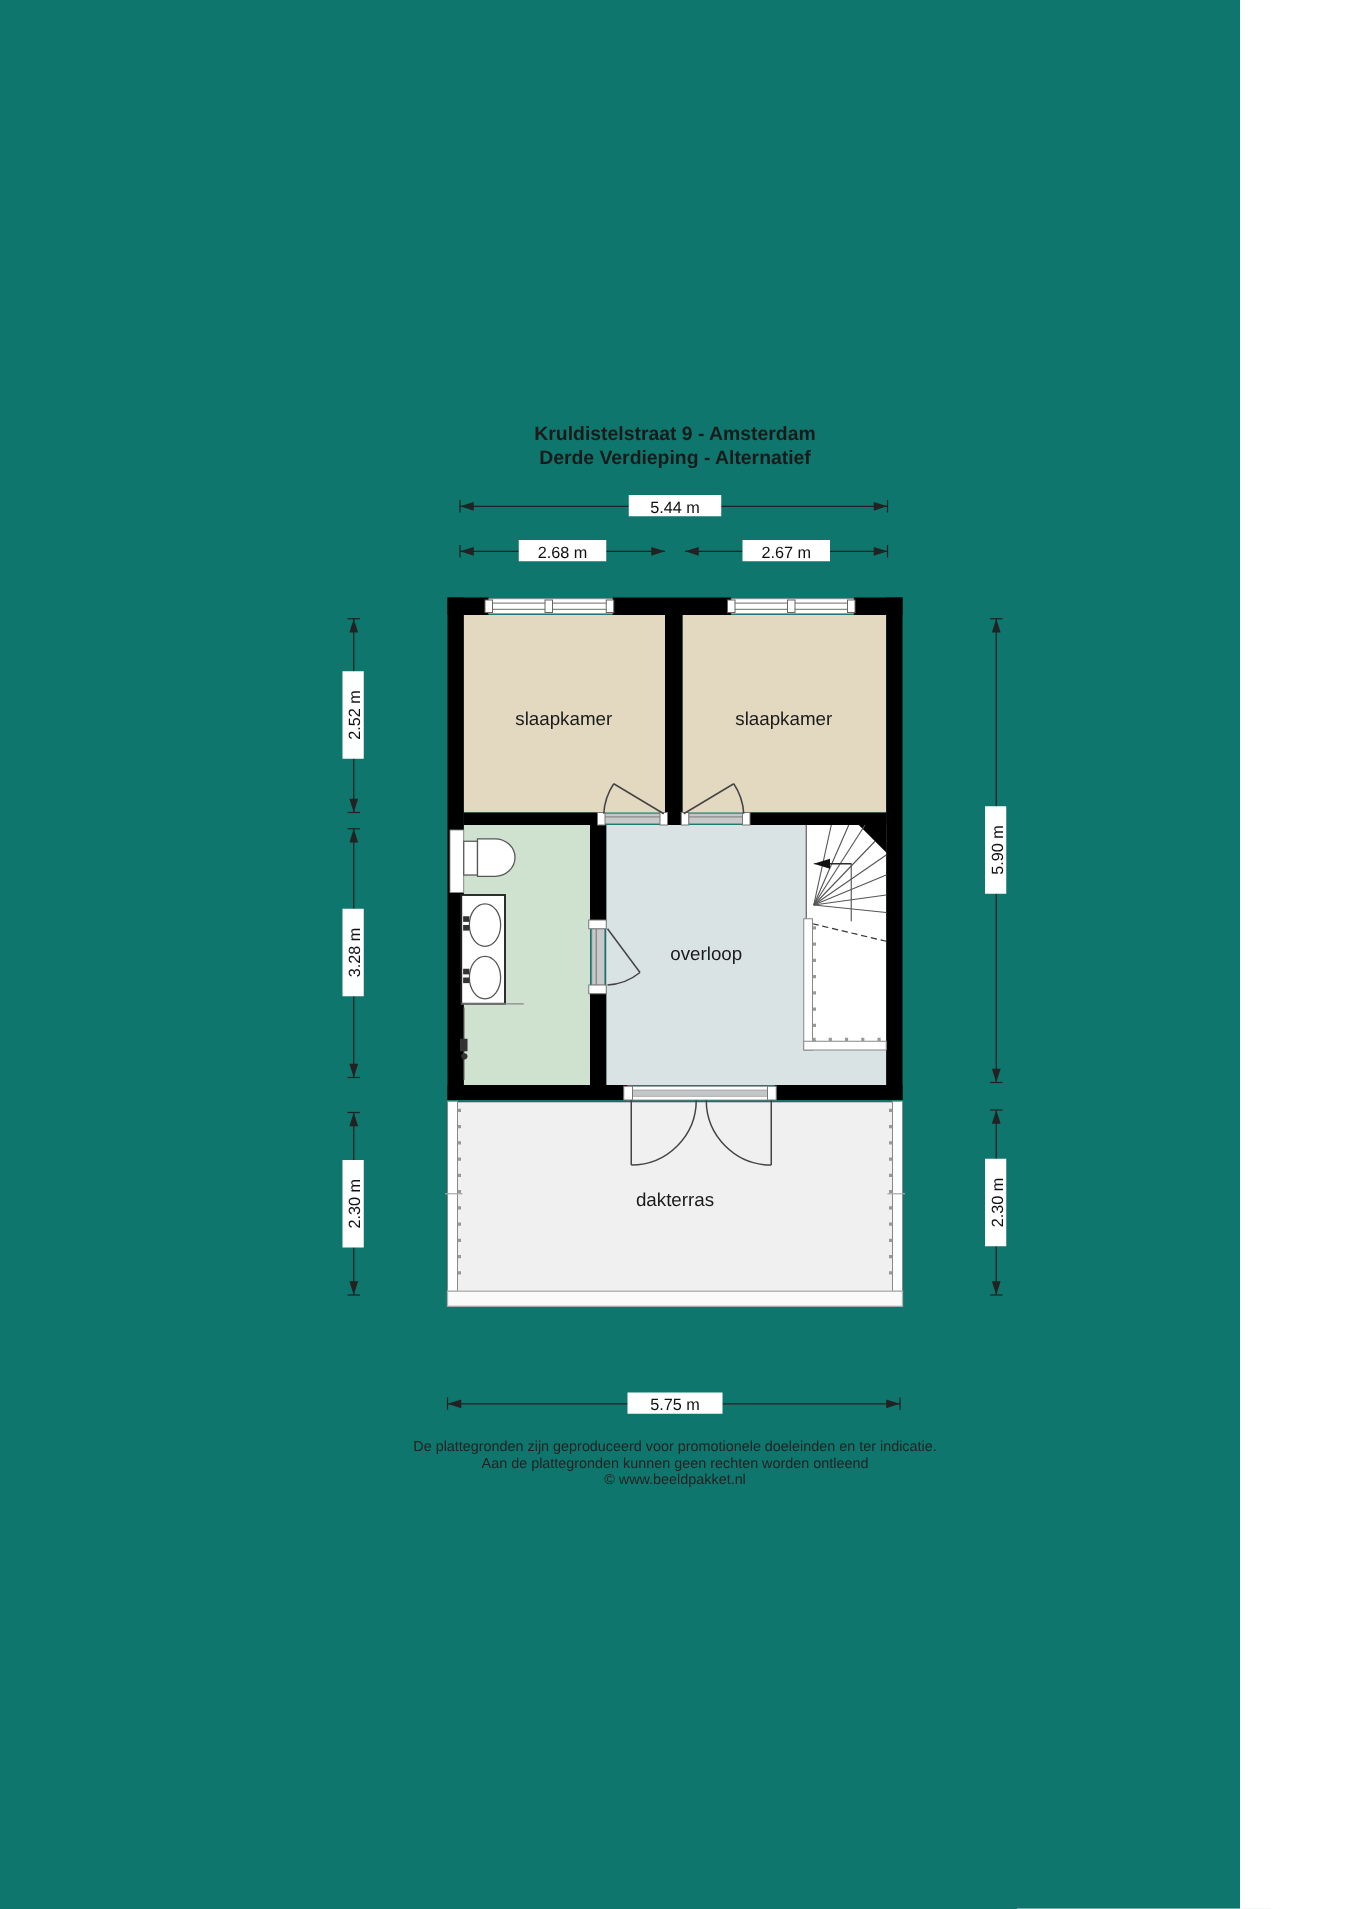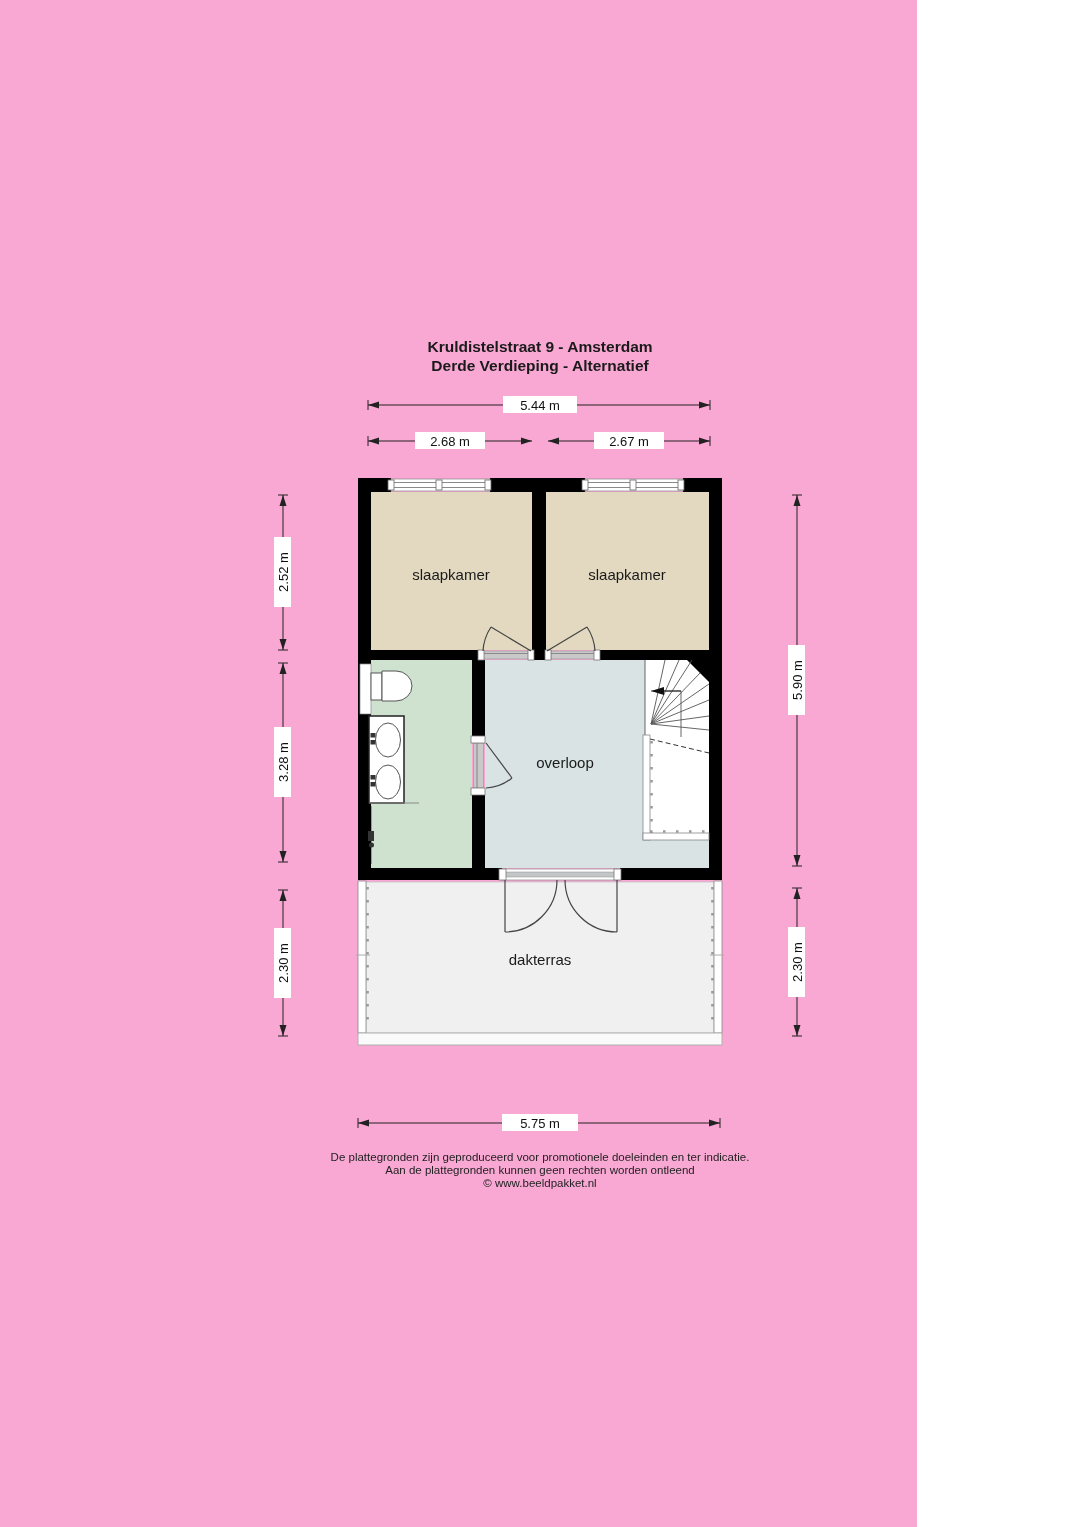--- a/index.html
+++ b/index.html
@@ -1,16 +1,16 @@
 <!DOCTYPE html>
 <html><head>
 <meta charset="utf-8">
 <style>
   html,body{margin:0;padding:0;background:#ffffff;}
-  .page{width:917px;height:1527px;position:relative;background:#f9a8d4;font-family:"Liberation Sans",sans-serif;}
+  .page{width:992px;height:1527px;position:relative;background:#0f766e;font-family:"Liberation Sans",sans-serif;}
   svg{display:block}
   .wall{fill:#000;stroke:none}
   .title-line{font:bold 15.5px "Liberation Sans",sans-serif;fill:#1a1a1a;text-anchor:middle}
   .room-label{font:15px "Liberation Sans",sans-serif;fill:#1a1a1a;text-anchor:middle}
   .dim{stroke:#222;stroke-width:1;fill:none}
   .dimt{stroke:#222;stroke-width:1}
   .dim-label{font:13px "Liberation Sans",sans-serif;fill:#111;text-anchor:middle}
   .footer-line{font:11.5px "Liberation Sans",sans-serif;fill:#222;text-anchor:middle}
   .glass{stroke:#8a8a8a;stroke-width:1.1}
   .mullion{fill:#fff;stroke:#666;stroke-width:0.8}

